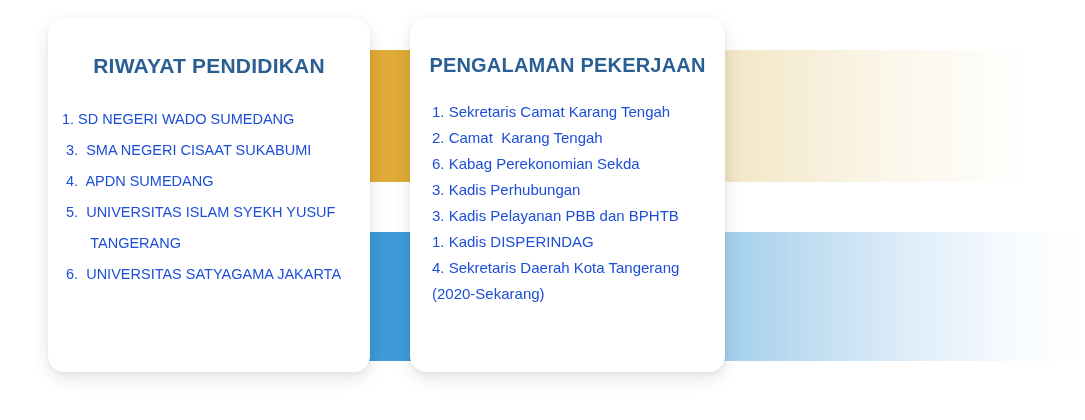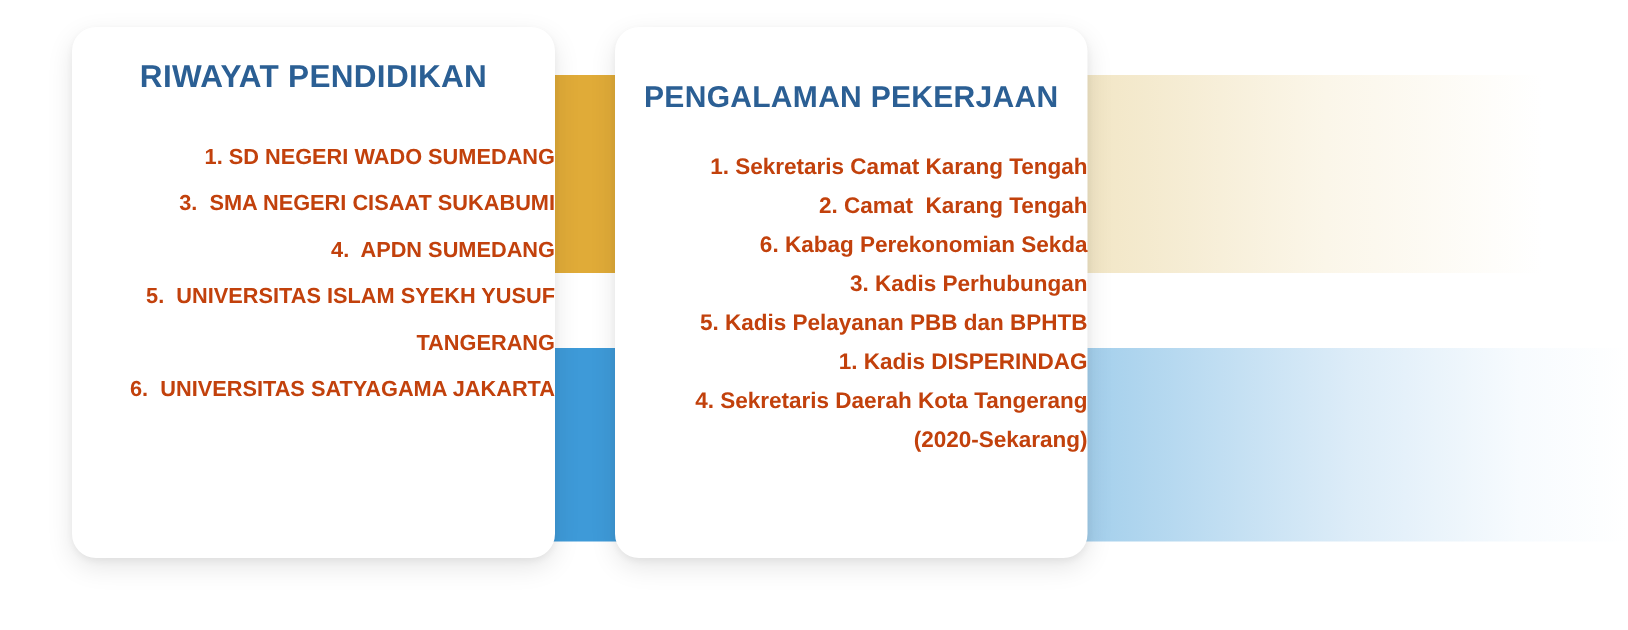--- a/index.html
+++ b/index.html
@@ -70,34 +70,33 @@
   }
 
   .card-title {
     color: #2b5f94;
     font-weight: bold;
     text-align: center;
     letter-spacing: 0.2px;
   }
   #card-education .card-title {
     font-size: 21px;
-    margin: 22px 0 0 0;
+    margin: 36px 0 0 0;
   }
   #card-experience .card-title {
     font-size: 20px;
     margin: 36px 0 0 0;
   }
 
   ol.item-list {
     list-style: none;
     margin: 0;
     padding: 0;
-    color: #c2410c;
-    font-weight: bold;
-    text-align: right;
+    color: #1d4ed8;
+    font-weight: normal;
   }
 
   
   #education-list {
     margin: 26px 0 0 0;
     padding-left: 14px;
     font-size: 14.5px;
     line-height: 31px;
   }
   #education-list li {
@@ -135,20 +134,20 @@
     </ol>
   </div>
 
   <div class="card" id="card-experience">
     <h2 class="card-title">PENGALAMAN PEKERJAAN</h2>
     <ol class="item-list" id="experience-list">
       <li>1. Sekretaris Camat Karang Tengah</li>
       <li>2. Camat  Karang Tengah</li>
       <li>6. Kabag Perekonomian Sekda</li>
       <li>3. Kadis Perhubungan</li>
-      <li>5. Kadis Pelayanan PBB dan BPHTB</li>
+      <li>3. Kadis Pelayanan PBB dan BPHTB</li>
       <li>1. Kadis DISPERINDAG</li>
       <li>4. Sekretaris Daerah Kota Tangerang
 (2020-Sekarang)</li>
     </ol>
   </div>
 
 </div>
 
 </body></html>

